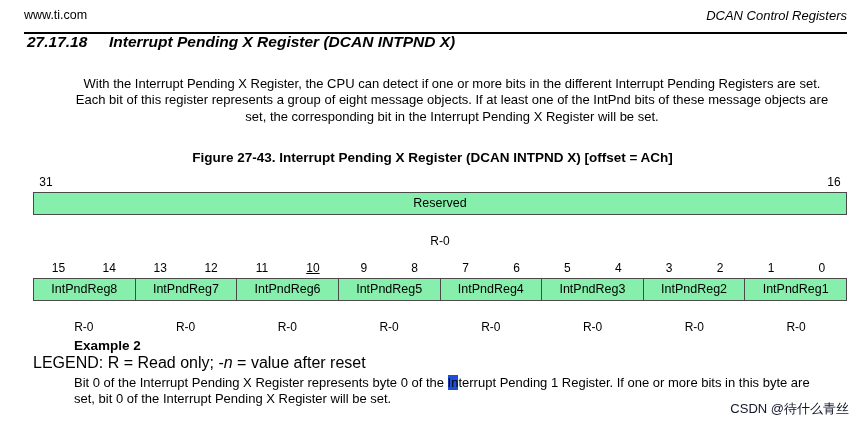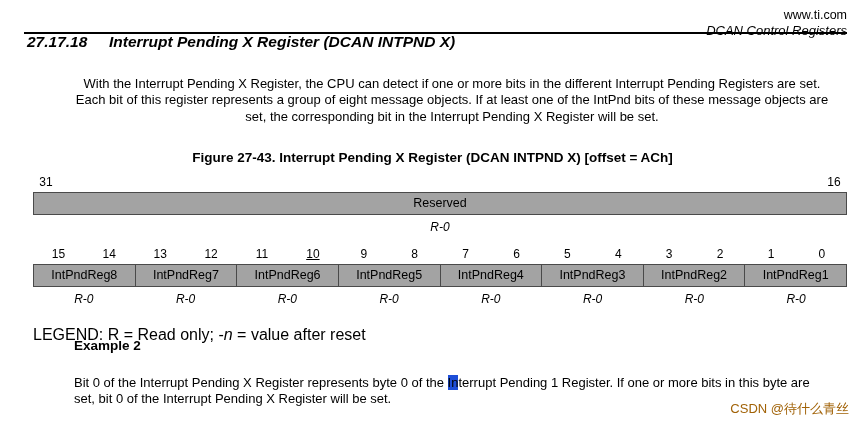--- a/index.html
+++ b/index.html
@@ -17,25 +17,24 @@
   }
 
   
   .page-header {
     position: absolute;
     top: 8px;
     left: 24px;
     right: 18px;
     height: 22px;
     display: flex;
-    align-items: flex-end;
+    align-items: flex-start;
     justify-content: space-between;
     border-bottom: 2.5px solid #000;
     padding-bottom: 2px;
-    flex-direction: column;
   }
   .header-left {
     font-size: 12.5px;
     line-height: 15px;
   }
   .header-right {
     font-size: 13px;
     font-style: italic;
     line-height: 15px;
   }
@@ -94,40 +93,39 @@
     position: absolute;
     top: 0;
     transform: translateX(-50%);
     white-space: nowrap;
   }
 
   .reg-row {
     display: flex;
     border: 1.5px solid #4a4a4a;
     box-sizing: border-box;
-    background: #a3a3a3;
+    background: #86efac;
   }
   .reg-cell {
     flex: 1 1 0;
     text-align: center;
     font-size: 12.5px;
     line-height: 20px;
     height: 21px;
     border-right: 1.5px solid #4a4a4a;
     box-sizing: border-box;
     white-space: nowrap;
     overflow: hidden;
   }
   .reg-cell:last-child { border-right: none; }
 
   .access-row {
     display: flex;
     height: 20px;
-    margin-top: 3px;
-    font-style: italic;
+    margin-top: 17px;
   }
   .access-cell {
     flex: 1 1 0;
     text-align: center;
     font-size: 12px;
     line-height: 18px;
     white-space: nowrap;
   }
 
   .spacer-gap { height: 9px; }
@@ -158,21 +156,21 @@
   .hl {
     background: #1d4ed8;
   }
 
   
   .watermark {
     position: absolute;
     right: 16px;
     bottom: 8px;
     font-size: 13px;
-    color: #a16207;
+    color: #0f172a;
     white-space: nowrap;
   }
 </style>
 </head>
 <body>
 
 <div class="page-header">
   <span class="header-left">www.ti.com</span>
   <span class="header-right">DCAN Control Registers</span>
 </div>

